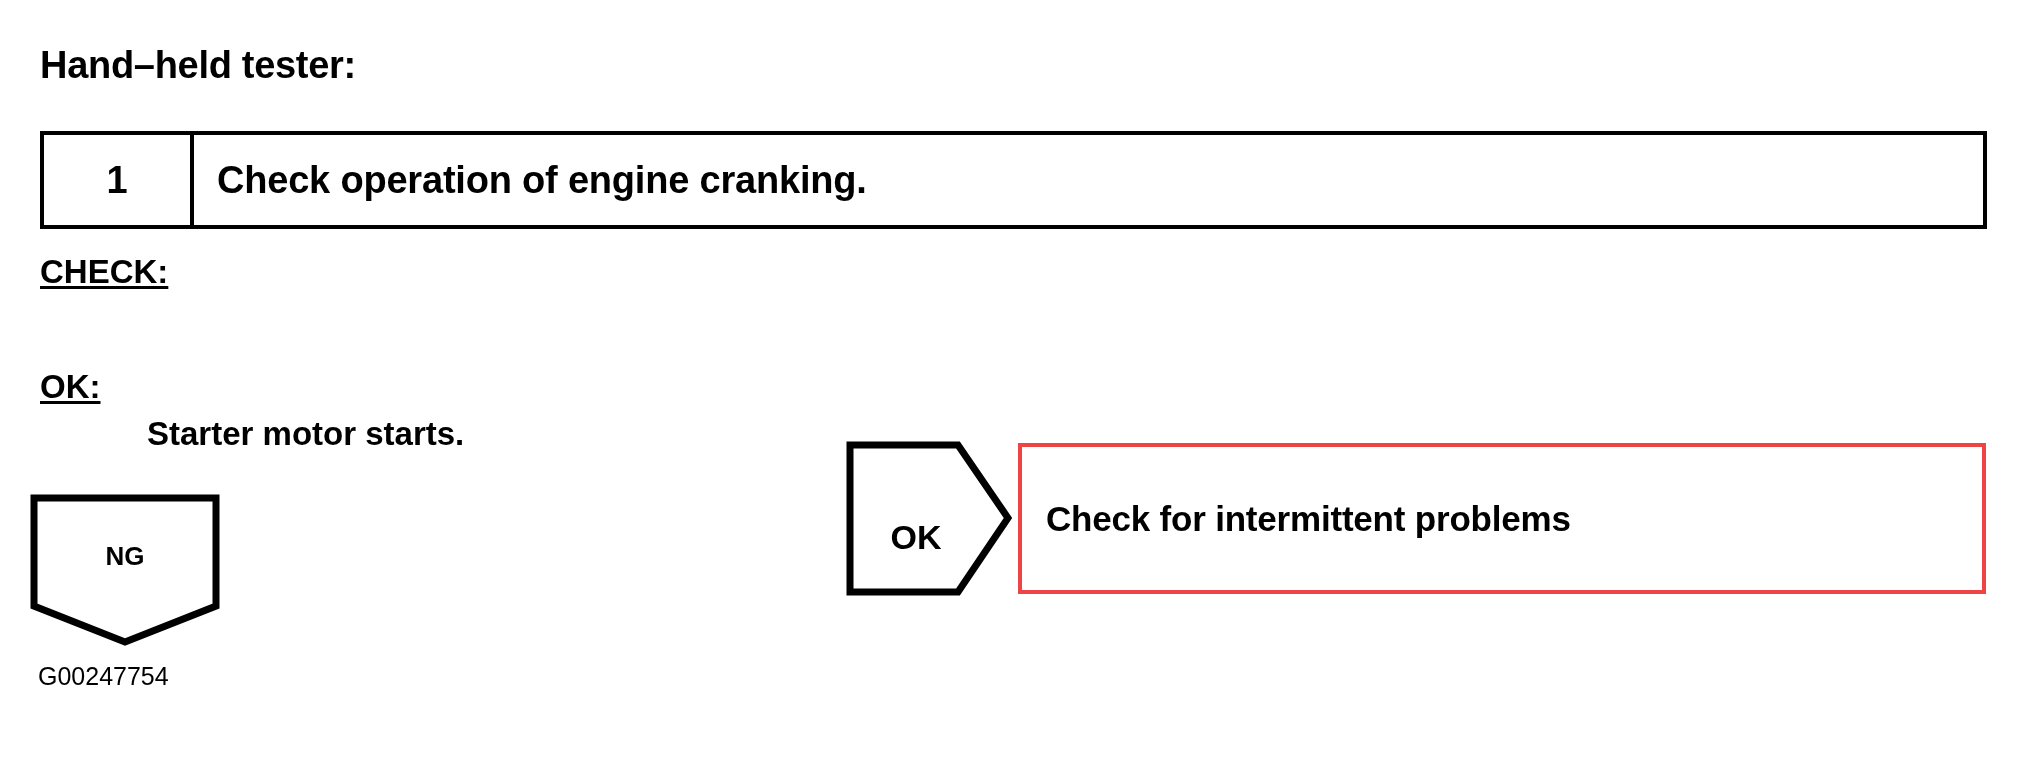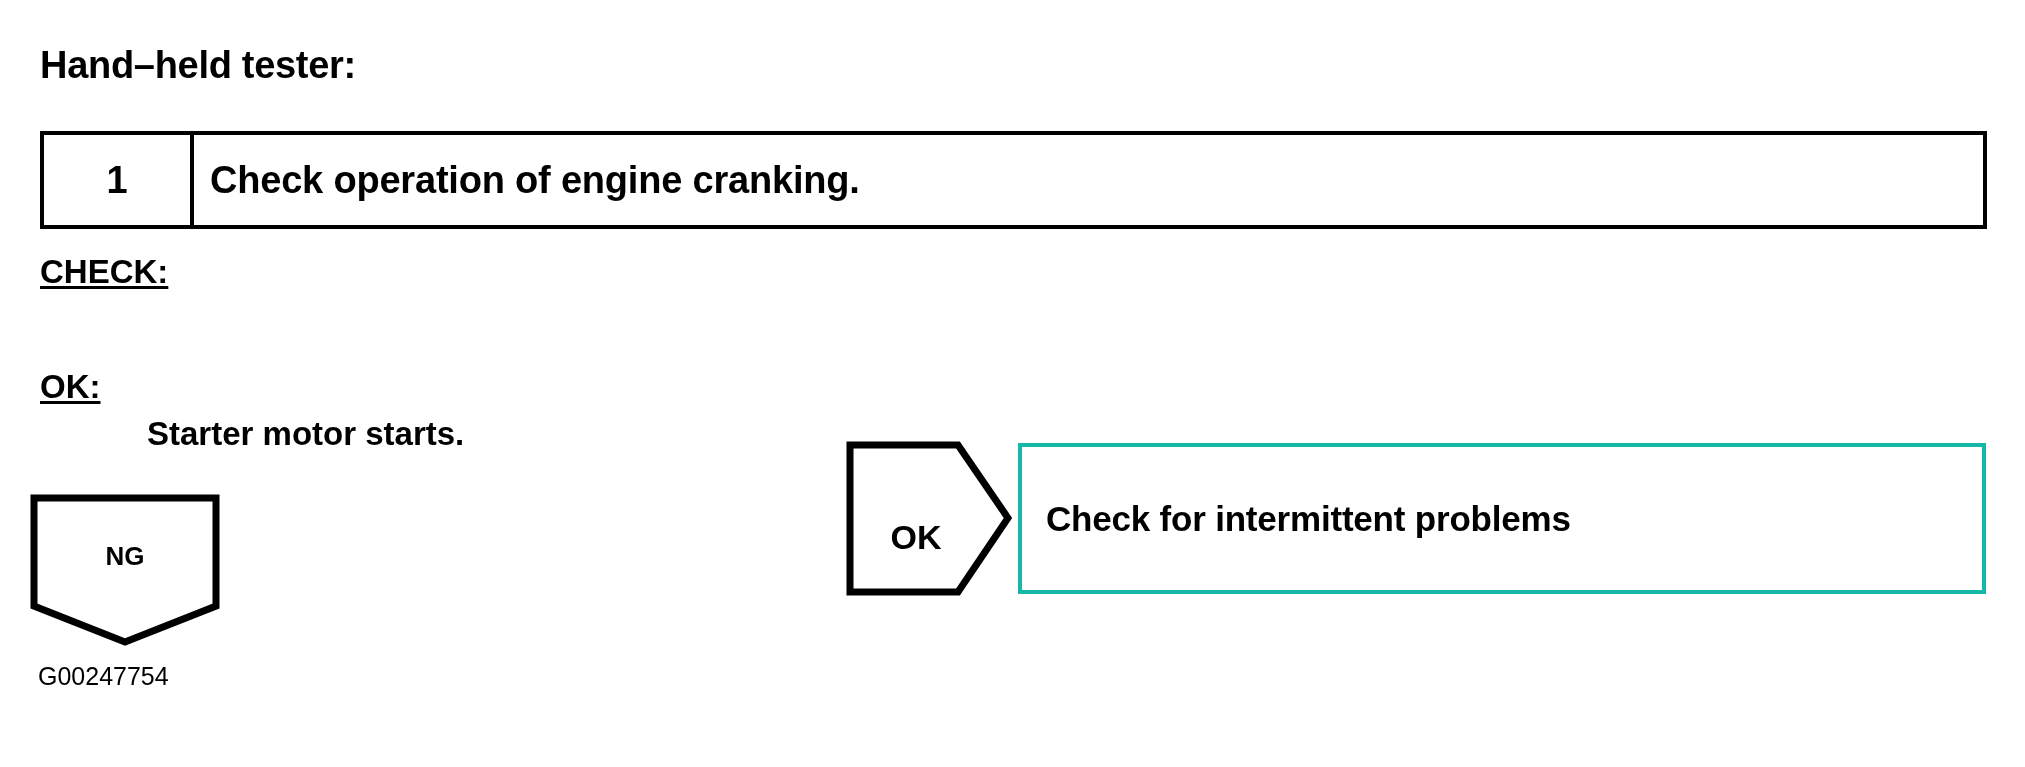--- a/index.html
+++ b/index.html
@@ -56,21 +56,21 @@
     display: flex;
     align-items: center;
     justify-content: center;
     font-size: 38px;
     font-weight: bold;
   }
   .step-text {
     flex: 1;
     display: flex;
     align-items: center;
-    padding-left: 16px;
+    padding-left: 23px;
     font-size: 38px;
     font-weight: bold;
     letter-spacing: -0.2px;
     white-space: nowrap;
   }
 
   
   .label-underline {
     position: absolute;
     font-size: 33px;
@@ -147,21 +147,21 @@
   }
 
   
   .result-box {
     position: absolute;
     left: 1018px;
     top: 443px;
     width: 968px;
     height: 151px;
     box-sizing: border-box;
-    border: 4px solid #14b8a6;
+    border: 4px solid #ef4444;
     background: #fff;
     display: flex;
     align-items: center;
     padding-left: 24px;
   }
   .result-box-text {
     font-size: 35px;
     font-weight: bold;
     letter-spacing: -0.2px;
     white-space: nowrap;

